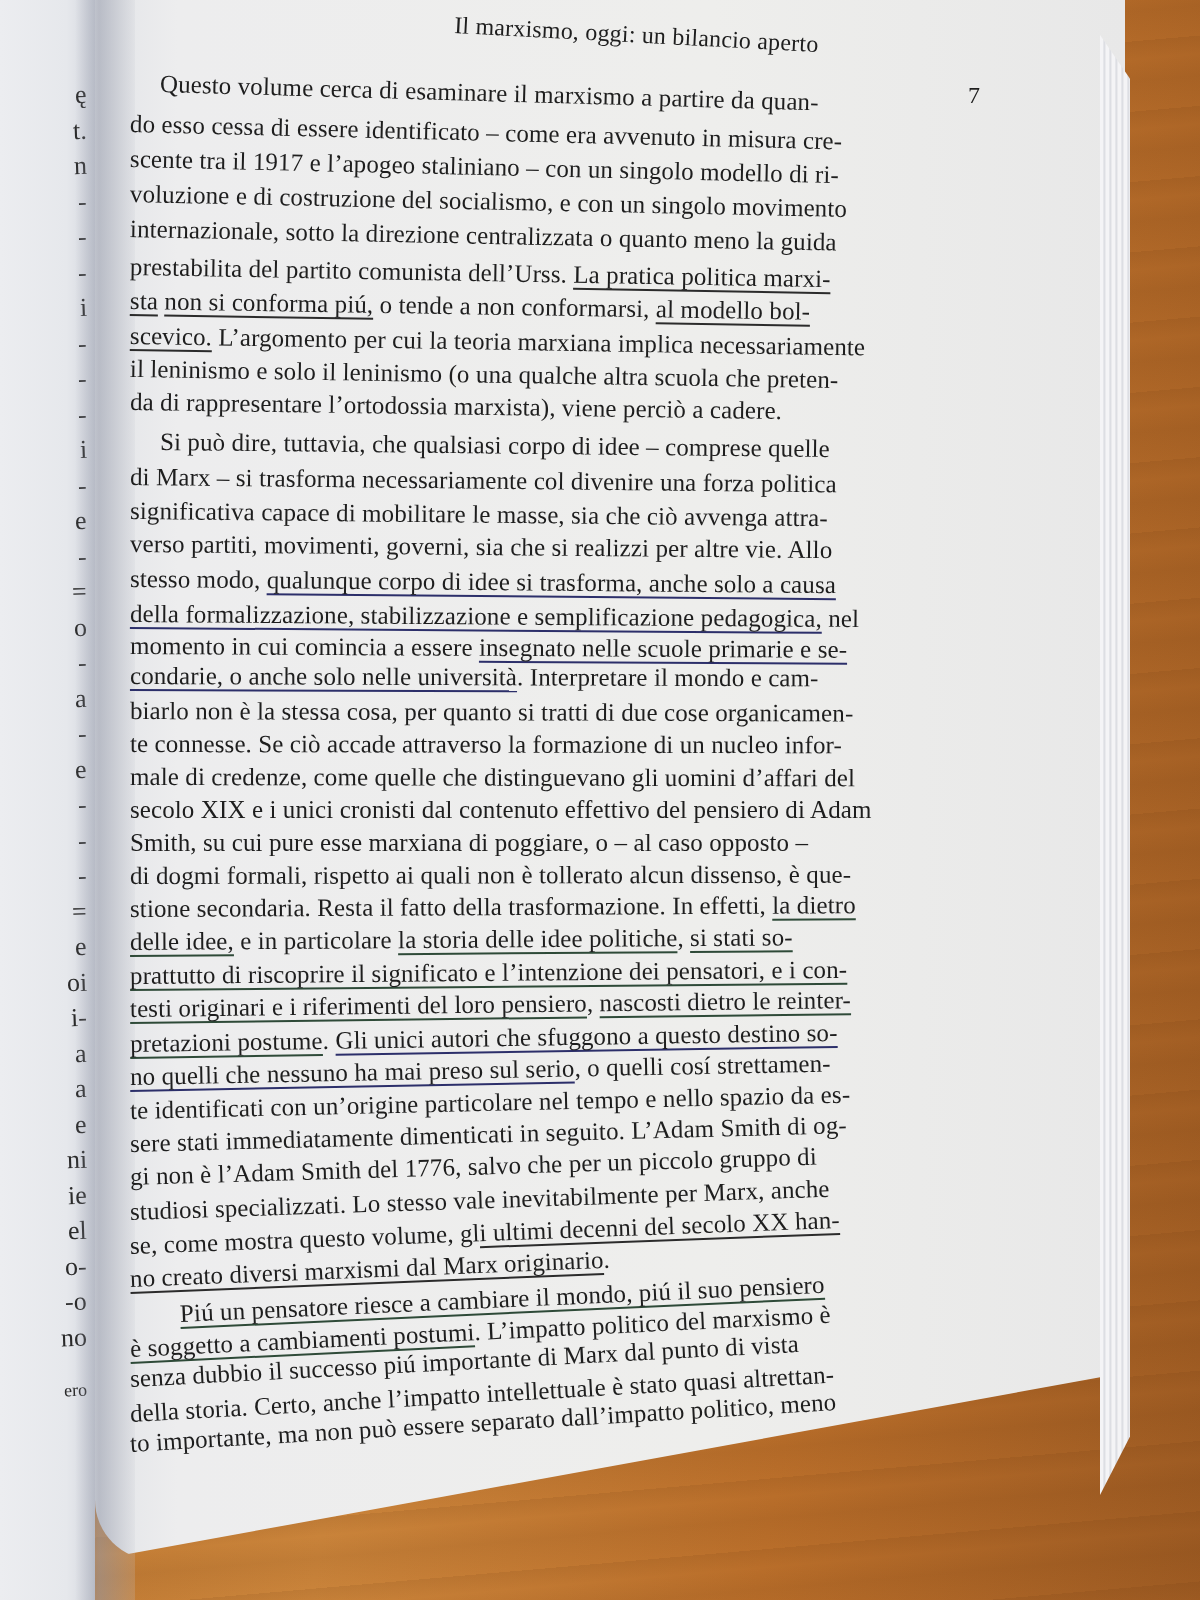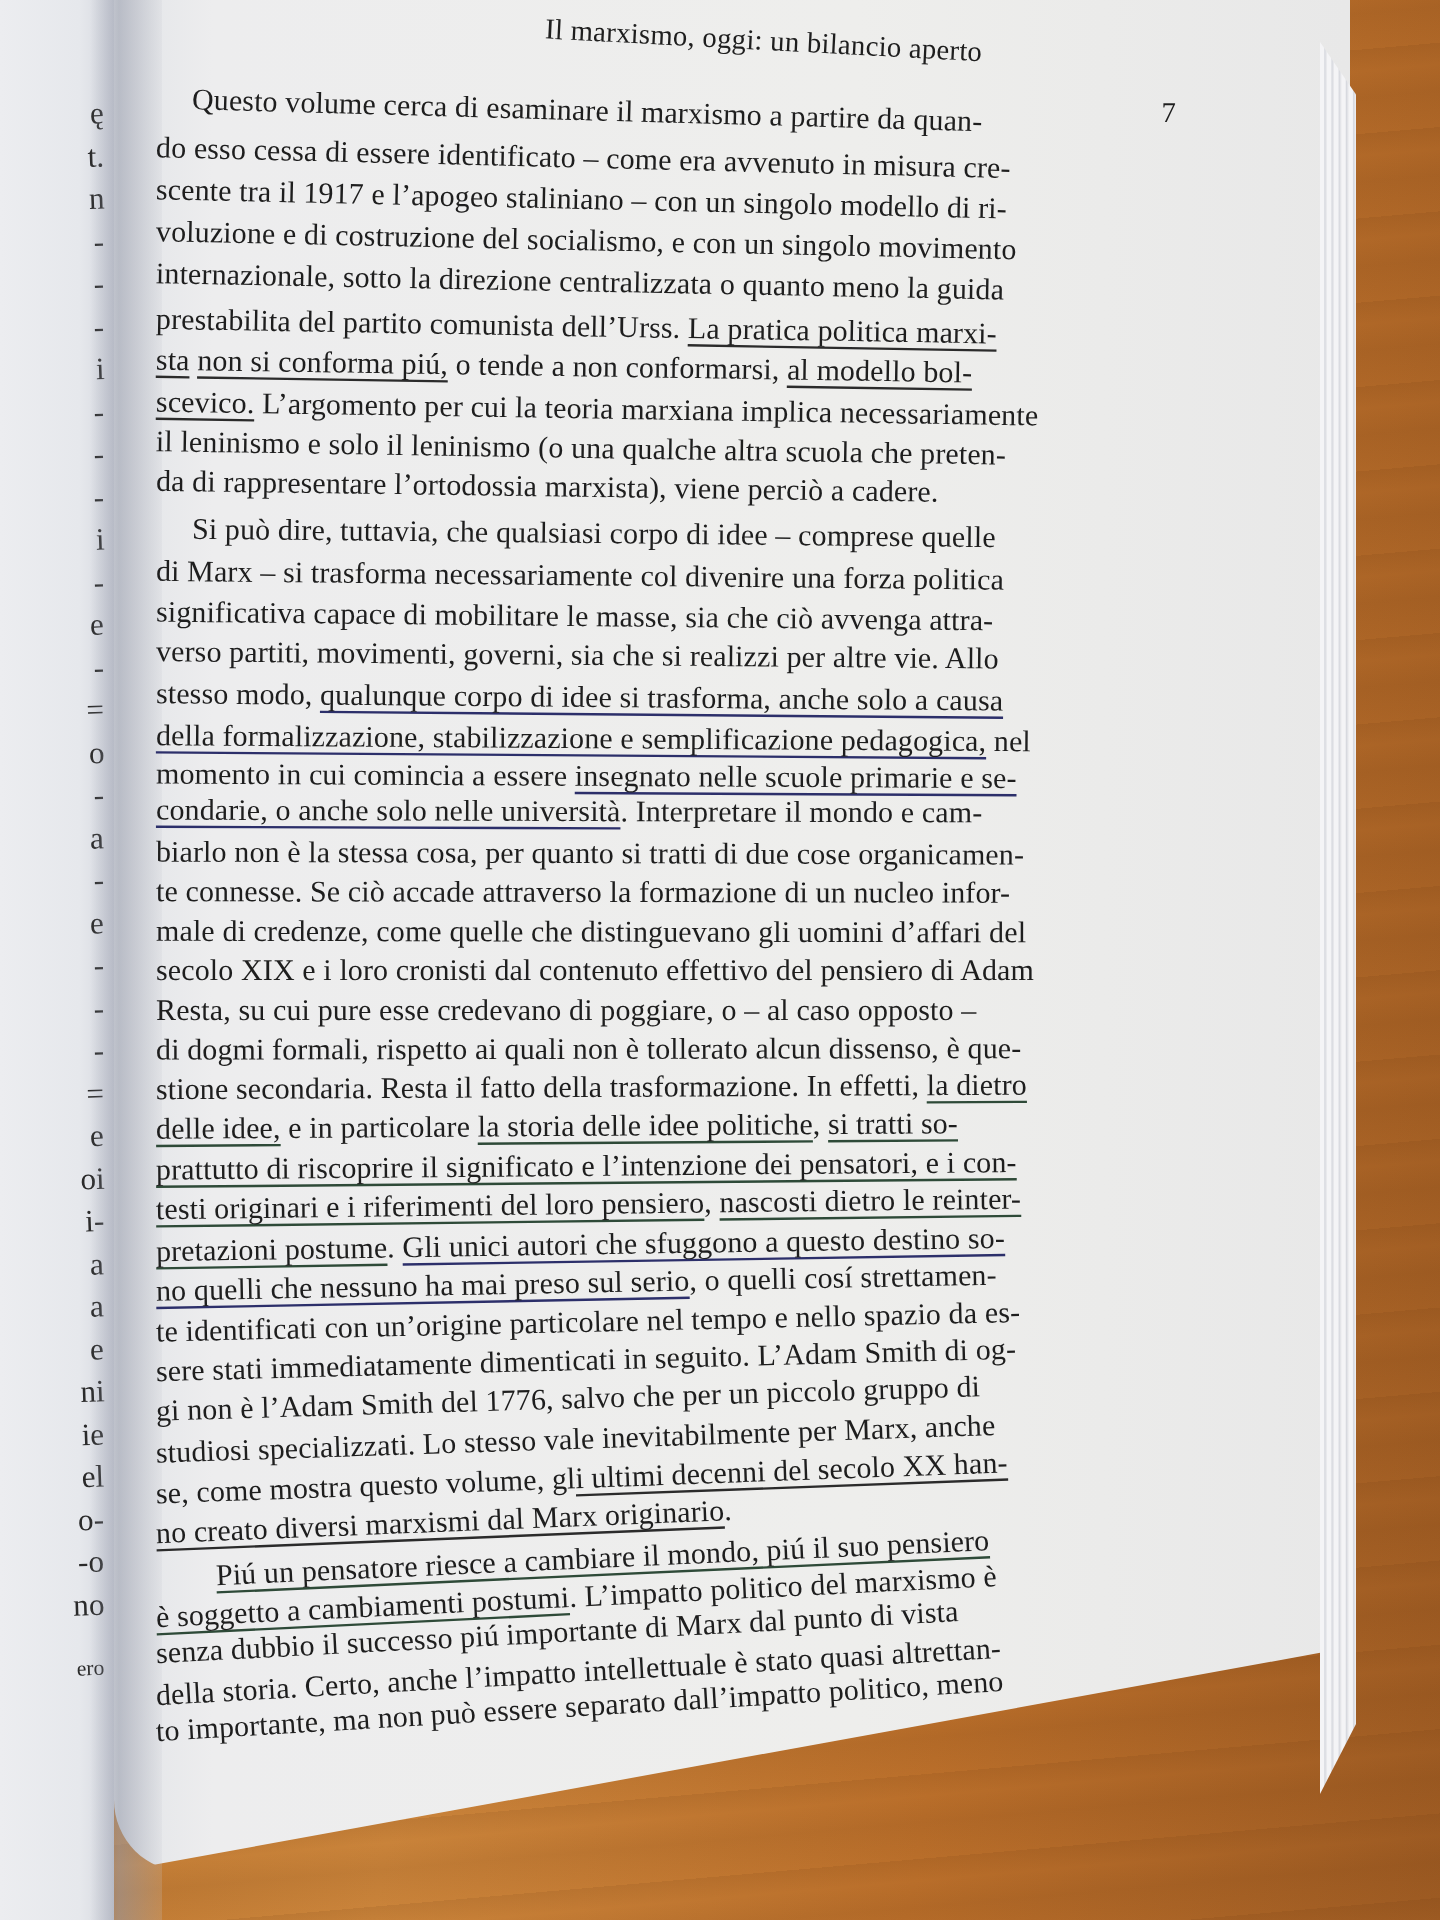--- a/index.html
+++ b/index.html
@@ -122,25 +122,25 @@
       <div class="line" style="top: 463px; left: 0px; transform: rotate(0.6deg);"><span>di Marx – si trasforma necessariamente col divenire una forza politica</span></div>
       <div class="line" style="top: 497px; left: 0px; transform: rotate(0.6deg);"><span>significativa capace di mobilitare le masse, sia che ciò avvenga attra-</span></div>
       <div class="line" style="top: 530px; left: 0px; transform: rotate(0.5deg);"><span>verso partiti, movimenti, governi, sia che si realizzi per altre vie. Allo</span></div>
       <div class="line" style="top: 565px; left: 0px; transform: rotate(0.5deg);"><span>stesso modo, </span><span class="u u-blue">qualunque corpo di idee si trasforma, anche solo a causa</span></div>
       <div class="line" style="top: 600px; left: 0px; transform: rotate(0.4deg);"><span class="u u-blue">della formalizzazione, stabilizzazione e semplificazione pedagogica,</span><span> nel</span></div>
       <div class="line" style="top: 632px; left: 0px; transform: rotate(0.3deg);"><span>momento in cui comincia a essere </span><span class="u u-blue">insegnato nelle scuole primarie e se-</span></div>
       <div class="line" style="top: 662px; left: 0px; transform: rotate(0.2deg);"><span class="u u-blue">condarie, o anche solo nelle università</span><span>. Interpretare il mondo e cam-</span></div>
       <div class="line" style="top: 697px; left: 0px; transform: rotate(0.2deg);"><span>biarlo non è la stessa cosa, per quanto si tratti di due cose organicamen-</span></div>
       <div class="line" style="top: 730px; left: 0px; transform: rotate(0.1deg);"><span>te connesse. Se ciò accade attraverso la formazione di un nucleo infor-</span></div>
       <div class="line" style="top: 763px; left: 0px; transform: rotate(0.1deg);"><span>male di credenze, come quelle che distinguevano gli uomini d’affari del</span></div>
-      <div class="line" style="top: 796px; left: 0px; transform: rotate(0deg);"><span>secolo XIX e i loro cronisti dal contenuto effettivo del pensiero di Adam</span></div>
-      <div class="line" style="top: 829px; left: 0px; transform: rotate(0deg);"><span>Resta, su cui pure esse credevano di poggiare, o – al caso opposto –</span></div>
+      <div class="line" style="top: 796px; left: 0px; transform: rotate(0deg);"><span>secolo XIX e i unici cronisti dal contenuto effettivo del pensiero di Adam</span></div>
+      <div class="line" style="top: 829px; left: 0px; transform: rotate(0deg);"><span>Smith, su cui pure esse marxiana di poggiare, o – al caso opposto –</span></div>
       <div class="line" style="top: 862px; left: 0px; transform: rotate(-0.1deg);"><span>di dogmi formali, rispetto ai quali non è tollerato alcun dissenso, è que-</span></div>
       <div class="line" style="top: 895px; left: 0px; transform: rotate(-0.3deg);"><span>stione secondaria. Resta il fatto della trasformazione. In effetti, </span><span class="u u-green">la dietro</span></div>
-      <div class="line" style="top: 928px; left: 0px; transform: rotate(-0.4deg);"><span class="u u-green">delle idee,</span><span> e in particolare </span><span class="u u-green">la storia delle idee politiche</span><span>, </span><span class="u u-green">si tratti so-</span></div>
+      <div class="line" style="top: 928px; left: 0px; transform: rotate(-0.4deg);"><span class="u u-green">delle idee,</span><span> e in particolare </span><span class="u u-green">la storia delle idee politiche</span><span>, </span><span class="u u-green">si stati so-</span></div>
       <div class="line" style="top: 962px; left: 0px; transform: rotate(-0.5deg);"><span class="u u-green">prattutto di riscoprire il significato e l’intenzione dei pensatori, e i con-</span></div>
       <div class="line" style="top: 995px; left: 0px; transform: rotate(-0.7deg);"><span class="u u-green">testi originari e i riferimenti del loro pensiero</span><span>, </span><span class="u u-green">nascosti dietro le reinter-</span></div>
       <div class="line" style="top: 1030px; left: 0px; transform: rotate(-0.9deg);"><span class="u u-green">pretazioni postume</span><span>. </span><span class="u u-blue">Gli unici autori che sfuggono a questo destino so-</span></div>
       <div class="line" style="top: 1063px; left: 0px; transform: rotate(-1.1deg);"><span class="u u-blue">no quelli che nessuno ha mai preso sul serio</span><span>, o quelli cosí strettamen-</span></div>
       <div class="line" style="top: 1097px; left: 0px; transform: rotate(-1.3deg);"><span>te identificati con un’origine particolare nel tempo e nello spazio da es-</span></div>
       <div class="line" style="top: 1130px; left: 0px; transform: rotate(-1.5deg);"><span>sere stati immediatamente dimenticati in seguito. L’Adam Smith di og-</span></div>
       <div class="line" style="top: 1163px; left: 0px; transform: rotate(-1.7deg);"><span>gi non è l’Adam Smith del 1776, salvo che per un piccolo gruppo di</span></div>
       <div class="line" style="top: 1198px; left: 0px; transform: rotate(-1.9deg);"><span>studiosi specializzati. Lo stesso vale inevitabilmente per Marx, anche</span></div>
       <div class="line" style="top: 1232px; left: 0px; transform: rotate(-2.1deg);"><span>se, come mostra questo volume, gl</span><span class="u u-black">i ultimi decenni del secolo XX han-</span></div>
       <div class="line" style="top: 1265px; left: 0px; transform: rotate(-2.3deg);"><span class="u u-black">no creato diversi marxismi dal Marx originario</span><span>.</span></div>

